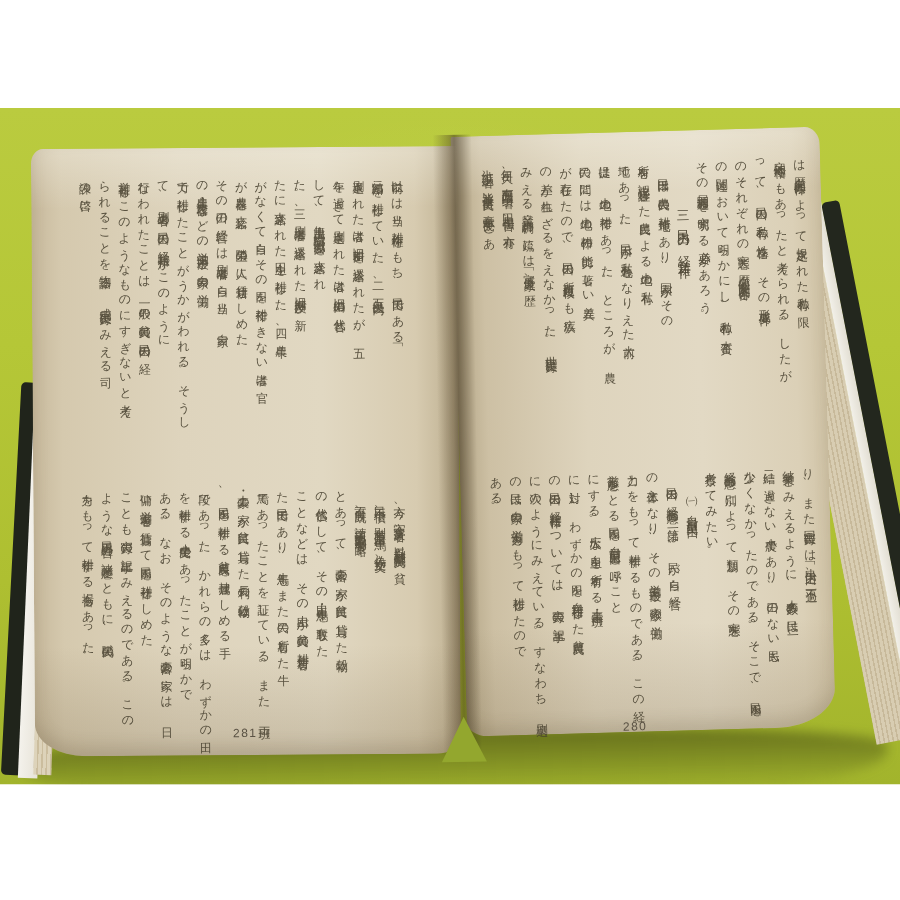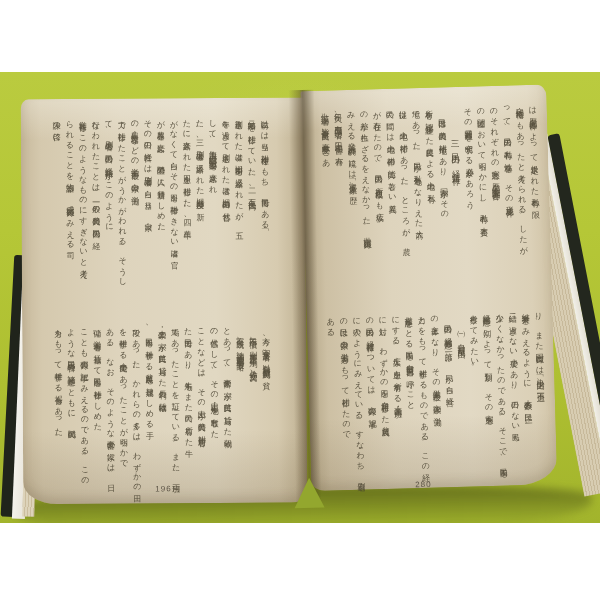--- a/index.html
+++ b/index.html
@@ -151,20 +151,20 @@
           <div class="col">・土豪の家が貧民に貸与した長利の穀物は</div>
           <div class="col">、民田を耕作する貧農民を隷属せしめる手</div>
           <div class="col">段であった。かれらの多くは、わずかの田</div>
           <div class="col">を耕作する小農民であったことが明らかで</div>
           <div class="col">ある。なお、そのような豪富の家には、日</div>
           <div class="col">傭い労働者を賃傭して民田を耕作せしめた</div>
           <div class="col">ことも実録の記事にみえるのである。この</div>
           <div class="col">ような民田経営の諸形態とともに、賦民の</div>
           <div class="col">力をもって耕作する場合もあった。</div>
         </div>
-        <div class="pagenum pn-left">196</div>
+        <div class="pagenum pn-left">281</div>
       </div>
 
       <div class="gutter-shadow"></div>
       <div class="v-notch"></div>
     </div>
   </div>
 </div>
 
 </body></html>

